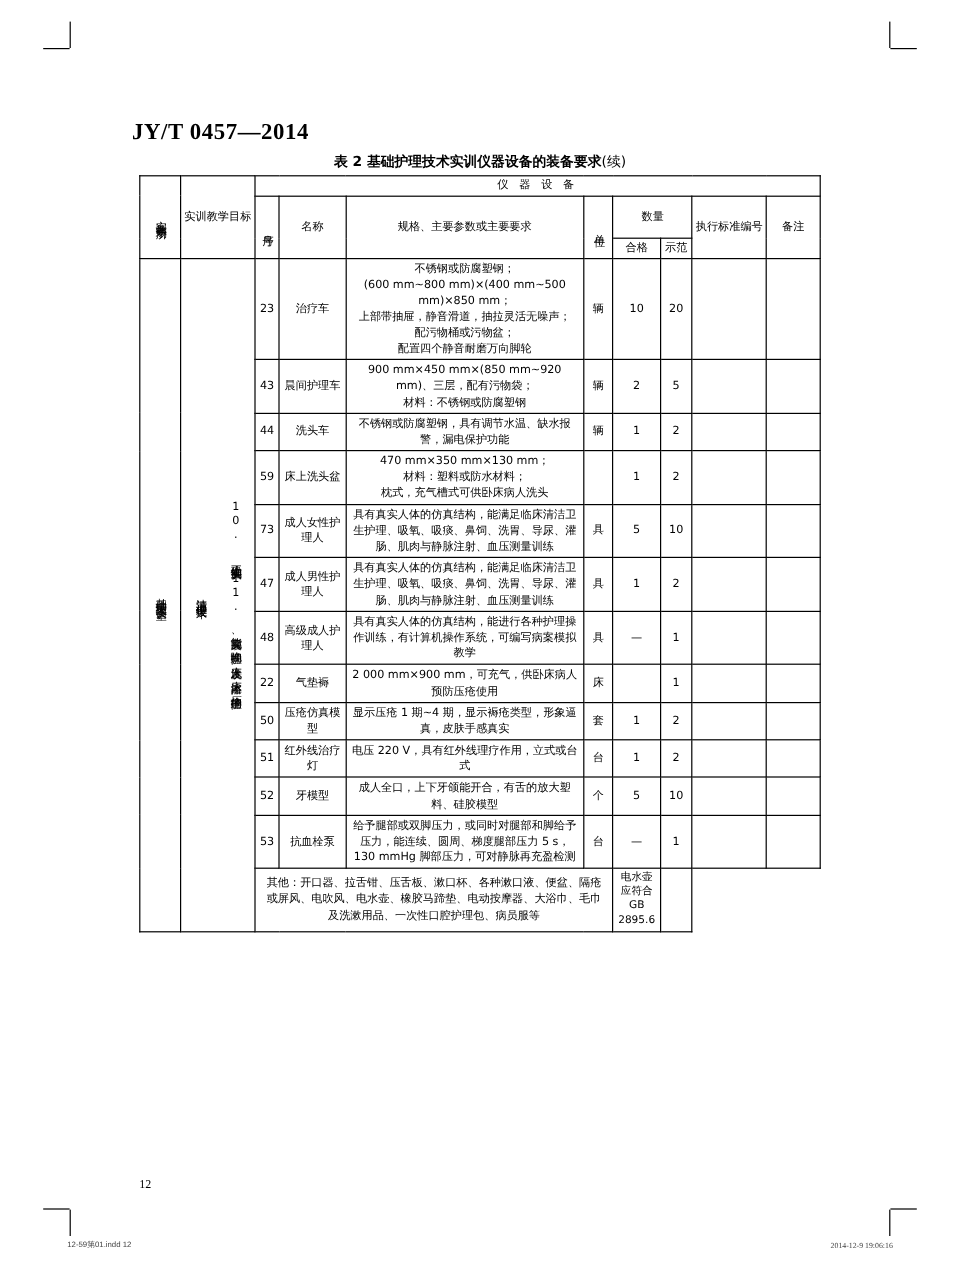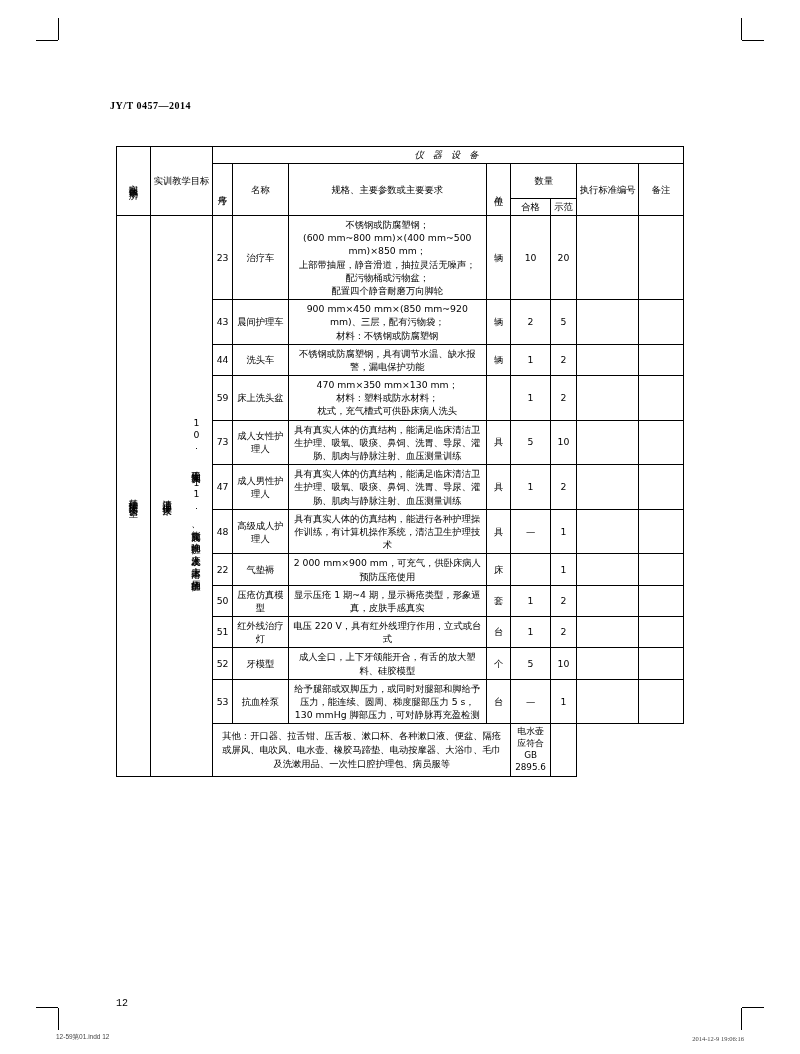--- a/index.html
+++ b/index.html
@@ -24,21 +24,21 @@
   .crop.tl i.v{left:22px;top:0;}
   .crop.tr i.h{right:0;top:22px;}
   .crop.tr i.v{right:22px;top:0;}
   .crop.bl i.h{left:0;bottom:22px;}
   .crop.bl i.v{left:22px;bottom:0;}
   .crop.br i.h{right:0;bottom:22px;}
   .crop.br i.v{right:22px;bottom:0;}
 
   .std-no{
     position:absolute;left:110px;top:100px;
-    font-weight:bold;font-size:10px;letter-spacing:.5px;
+    font-weight:bold;font-size:19px;letter-spacing:.5px;
     font-family:"Liberation Serif","DejaVu Serif",serif;
   }
   .tbl-caption{
     position:absolute;left:110px;top:127px;width:580px;
     text-align:center;font-size:11.5px;font-weight:bold;
     font-family:"DejaVu Sans","Liberation Sans",sans-serif;
   }
   .tbl-caption .cont{font-weight:normal;}
 
   table.main{
@@ -68,25 +68,25 @@
   .vert-wrap{display:flex;justify-content:center;align-items:center;height:100%;}
   .vert2{
     writing-mode:vertical-rl;
     text-orientation:upright;
     letter-spacing:.6px;
     line-height:1.5;
     margin:0 auto;
     max-height:330px;
   }
   .namecell{text-align:left;padding-left:4px;line-height:1.4;}
-  .q-hdr{letter-spacing:3px;font-style:italic;}
+  .q-hdr{letter-spacing:3px;}
 
   .pgnum{
     position:absolute;left:116px;top:982px;
-    font-size:10px;font-family:Liberation Mono, monospace;margin-top:16px;
+    font-size:10px;font-family:Liberation Serif, serif;
   }
   .foot-left{
     position:absolute;left:56px;bottom:12px;
     font-size:6.5px;color:#444;
     font-family:Liberation Sans, sans-serif;
   }
   .foot-right{
     position:absolute;right:56px;bottom:12px;
     font-size:6.5px;color:#444;
     font-family:Liberation Serif, serif;
@@ -109,20 +109,23 @@
       <i class="h"></i>
       <i class="v"></i>
     </div>
   <div class="crop br">
       <i class="h"></i>
       <i class="v"></i>
     </div>
 
   <div class="std-no">JY/T 0457—2014</div>
 
+  <div class="tbl-caption">
+    <span>表 2   基础护理技术实训仪器设备的装备要求</span><span class="cont">(续)</span>
+  </div>
 
   <table class="main">
     <colgroup>
       <col style="width:32px">
       <col style="width:58px">
       <col style="width:19px">
       <col style="width:52px">
       <col style="width:186px">
       <col style="width:23px">
       <col style="width:25px">
@@ -247,21 +250,21 @@
       <td>具</td>
       <td>1</td>
       <td>2</td>
       <td></td>
       <td></td>
     </tr>
 
     <tr>
       <td>48</td>
       <td class="namecell">高级成人护理人</td>
-      <td class="spec">具有真实人体的仿真结构，能进行各种护理操作训练，有计算机操作系统，清洁卫生护理技术</td>
+      <td class="spec">具有真实人体的仿真结构，能进行各种护理操作训练，有计算机操作系统，可编写病案模拟教学</td>
       <td>具</td>
       <td>—</td>
       <td>1</td>
       <td></td>
       <td></td>
     </tr>
 
     <tr>
       <td>22</td>
       <td class="namecell">气垫褥</td>

